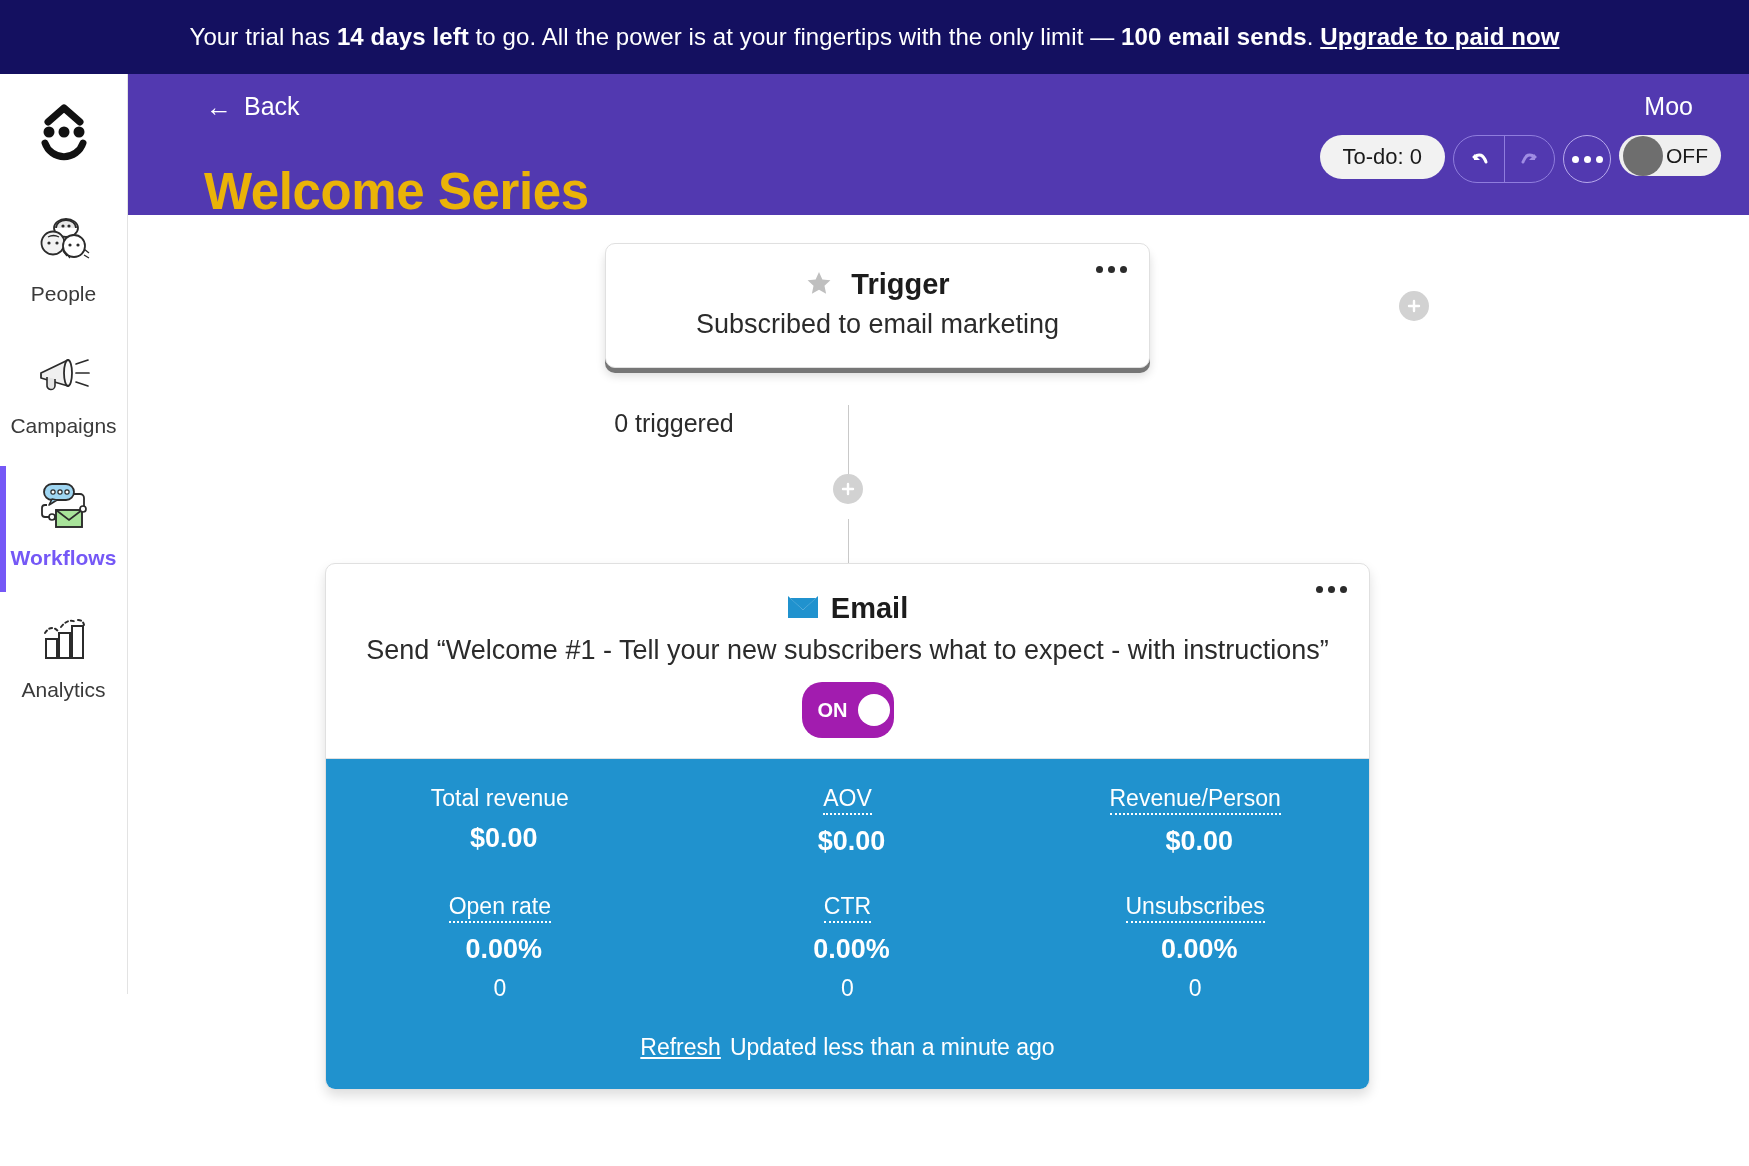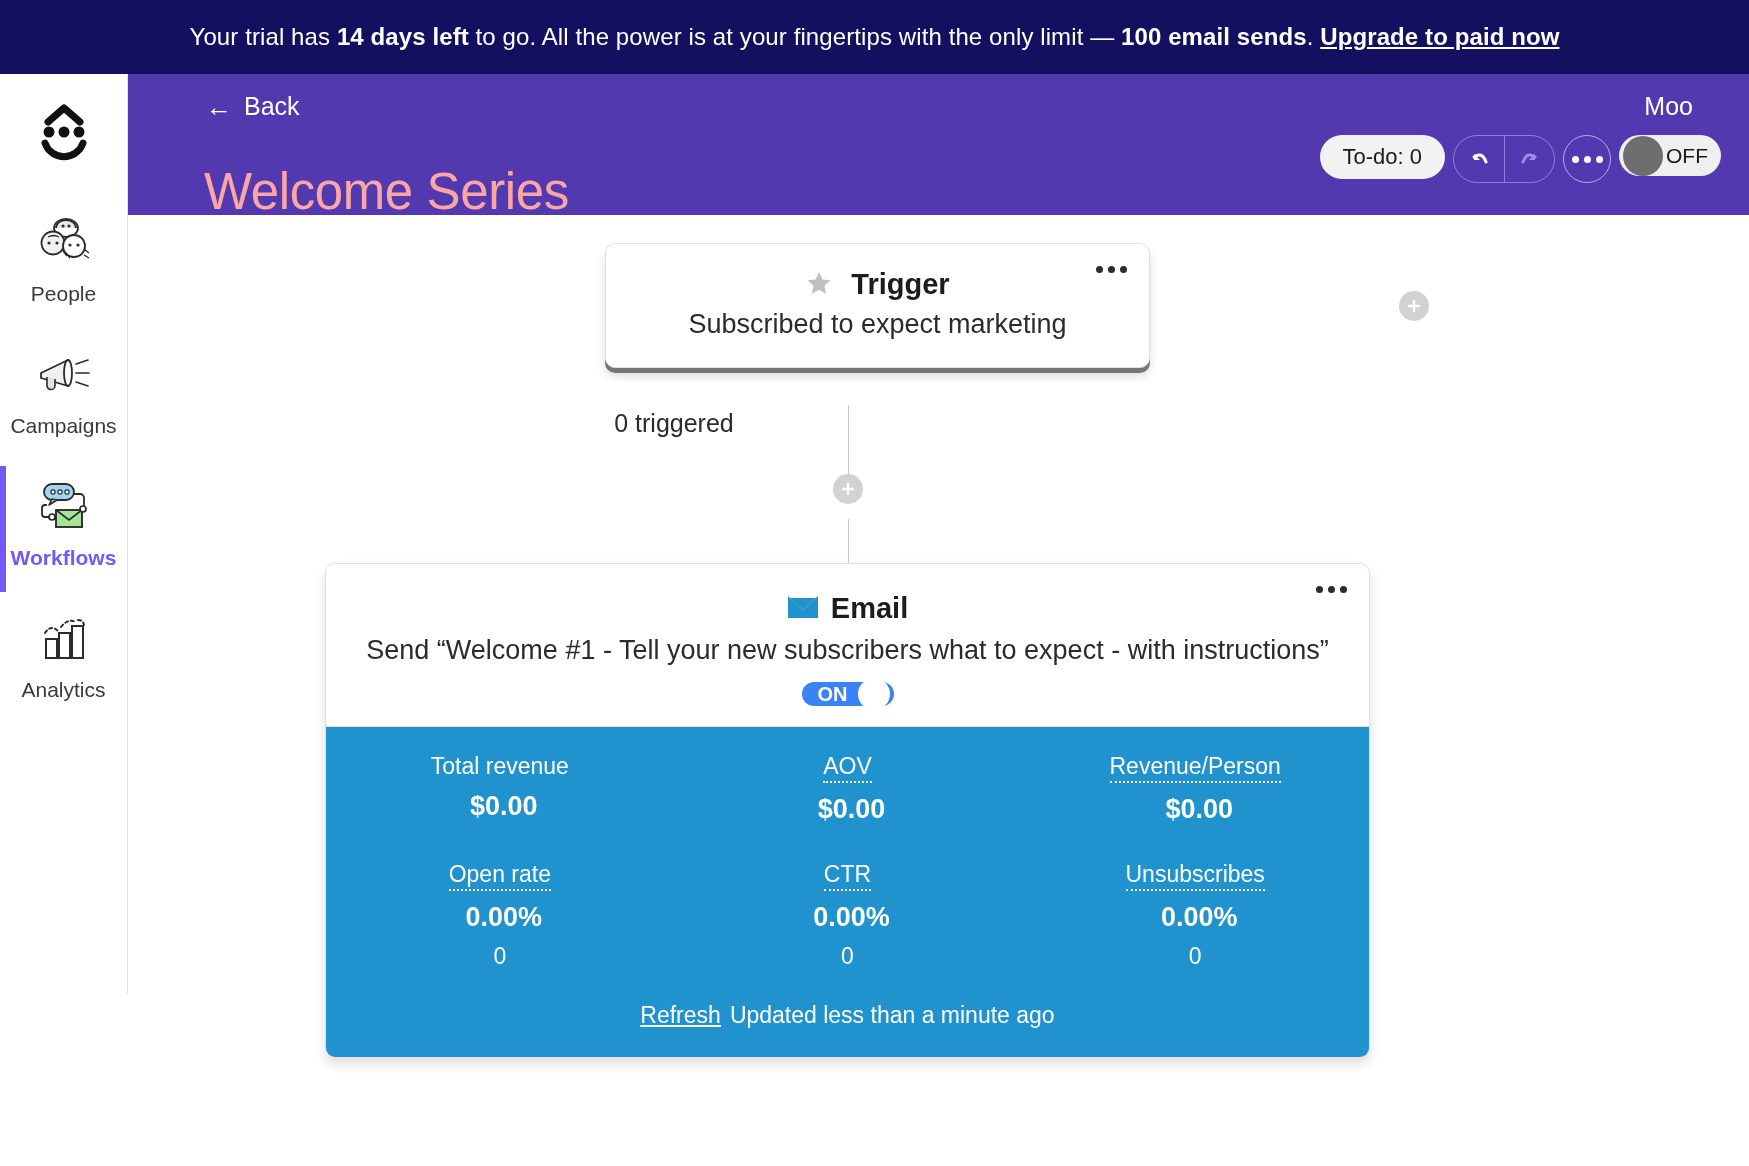--- a/index.html
+++ b/index.html
@@ -76,22 +76,22 @@
     background: #5239b0;
   }
   #back-button {
     position: absolute; left: 78px; top: 18px;
     display: flex; align-items: center; gap: 12px;
     color: #ffffff; font-size: 25px; cursor: pointer;
   }
   #back-button .arrow { font-size: 26px; line-height: 1; }
   #page-title {
     position: absolute; left: 76px; top: 54px;
-    color: #fca5a5;
-    font-size: 51px; font-weight: normal;
+    color: #eab308;
+    font-size: 51px; font-weight: bold;
     letter-spacing: -0.4px;
   }
   #user-name {
     position: absolute; right: 56px; top: 18px;
     color: #ffffff; font-size: 25px; cursor: pointer;
   }
   #header-controls {
     position: absolute; right: 28px; top: 61px;
     display: flex; align-items: flex-start; gap: 8px;
   }
@@ -232,23 +232,23 @@
   #email-card .email-sub {
     text-align: center;
     margin-top: 10px;
     font-size: 27px; color: #2b2b2b;
   }
   #email-toggle-wrap {
     display: flex; justify-content: center;
     margin-top: 16px; margin-bottom: 20px;
   }
   #email-toggle {
-    width: 92px; height: 24px;
+    width: 92px; height: 56px;
     border-radius: 20px;
-    background: #3b82f6;
+    background: #a21caf;
     display: flex; align-items: center;
     position: relative;
     cursor: pointer;
   }
   #email-toggle .state {
     position: absolute; left: 16px;
     font-size: 20px; color: #ffffff; font-weight: bold;
   }
   #email-toggle .knob {
     width: 32px; height: 32px; border-radius: 50%;
@@ -446,21 +446,21 @@
 
   <section id="trigger-card">
     <div class="card-head">
       <span>
         <svg width="28" height="28" viewBox="0 0 24 24" aria-hidden="true">
           <path d="M12 2.5 L14.9 8.9 L21.8 9.7 L16.7 14.4 L18.1 21.2 L12 17.8 L5.9 21.2 L7.3 14.4 L2.2 9.7 L9.1 8.9 Z" fill="#bfbfbf"></path>
         </svg>
       </span>
       <span class="card-title">Trigger</span>
     </div>
-    <div class="card-sub">Subscribed to expect marketing</div>
+    <div class="card-sub">Subscribed to email marketing</div>
     <div class="card-kebab">
         <i></i>
         <i></i>
         <i></i>
       </div>
   </section>
 
   <div class="plus-node" style="left:1270px; top:76px;">
     <svg width="16" height="16" viewBox="0 0 16 16" aria-hidden="true">
       <path d="M8 3 L8 13 M3 8 L13 8" stroke="#ffffff" stroke-width="2.4" stroke-linecap="round"></path>

